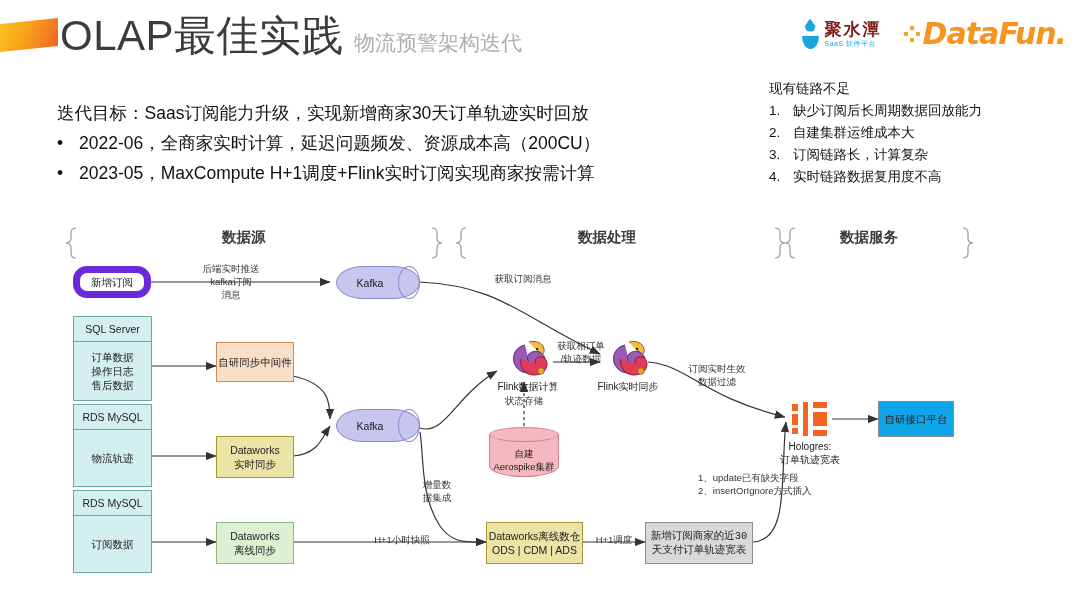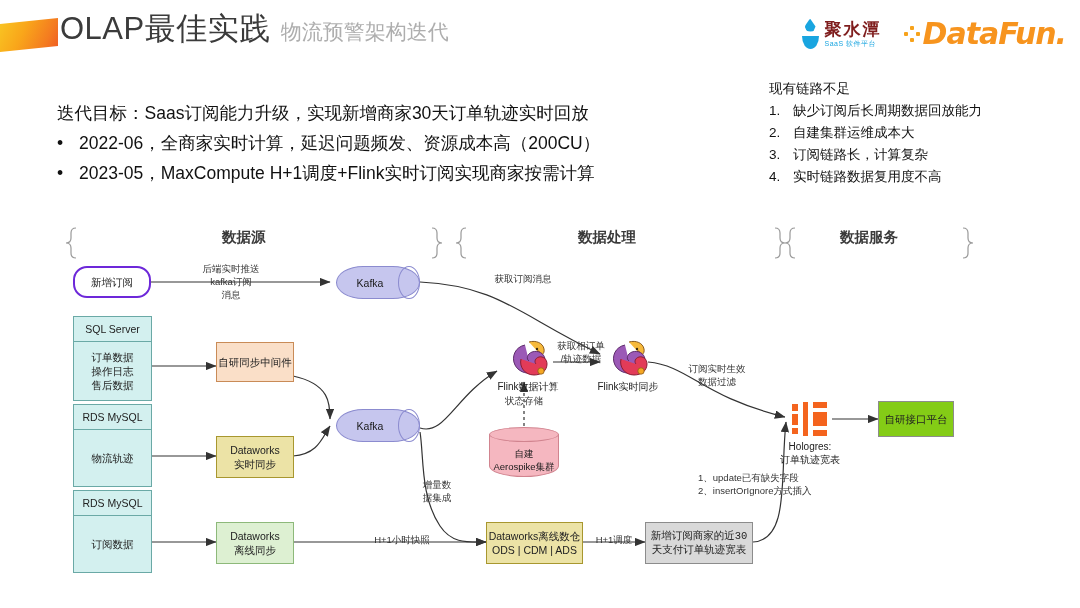--- a/index.html
+++ b/index.html
@@ -10,21 +10,21 @@
   }
   .slide{position:absolute;inset:0;}
 
   
   .corner-deco{
     position:absolute;left:0;top:18px;width:58px;height:34px;
     background:linear-gradient(115deg,#f9c623 0%,#f9a61a 40%,#f47b20 78%,#ef5a24 100%);
     clip-path:polygon(0 18%,100% 0,100% 82%,0 100%);
   }
   .title-wrap{position:absolute;left:60px;top:8px;display:flex;align-items:baseline;}
-  .title-main{font-size:31px;color:#3b3b3b;letter-spacing:.5px;font-weight:400;}
+  .title-main{font-size:42px;color:#3b3b3b;letter-spacing:.5px;font-weight:400;}
   .title-sub{font-size:21px;color:#aeaeae;margin-left:10px;font-weight:400;}
 
   .logos{position:absolute;right:14px;top:16px;display:flex;align-items:center;gap:22px;}
   .logo-jst{display:flex;align-items:center;gap:6px;}
   .jst-drop{width:17px;height:30px;position:relative;}
   .jst-drop .d1{
     position:absolute;left:3px;top:0;width:11px;height:13px;background:#19a5e0;
     border-radius:50% 50% 50% 50%/62% 62% 38% 38%;
     clip-path:polygon(50% 0,100% 62%,80% 100%,20% 100%,0 62%);
   }
@@ -56,26 +56,26 @@
   .sect{position:absolute;font-size:14.5px;font-weight:bold;color:#3a3a3a;}
 
   .node{position:absolute;box-sizing:border-box;display:flex;flex-direction:column;
         align-items:center;justify-content:center;text-align:center;
         font-size:10.5px;line-height:14px;color:#222;}
   .rect{border:1px solid #888;}
   .db-head{border:1px solid #6aa9a6;background:#d3f0ef;width:100%;box-sizing:border-box;
            padding:5px 0;font-size:10.5px;color:#222;}
   .db-body{border:1px solid #6aa9a6;border-top:none;background:#d3f0ef;width:100%;
            box-sizing:border-box;padding:8px 0;font-size:10.5px;line-height:14px;}
-  .pill{border:2px solid #6d28d9;border-radius:14px;background:#fff;}
+  .pill{border:7px solid #6d28d9;border-radius:14px;background:#fff;}
   .mid-orange{background:#fadfc8;border:1px solid #c98b57;}
   .mid-yellow{background:#ece3a6;border:1px solid #a8972f;}
   .mid-green{background:#ddf0d2;border:1px solid #8db97a;}
   .mid-grey{background:#d9d9d9;border:1px solid #8c8c8c;}
-  .mid-white{background:#84cc16;border:1px solid #8c8c8c;}
+  .mid-white{background:#0ea5e9;border:1px solid #8c8c8c;}
 
   .cyl{position:absolute;}
   .cyl-lav{background:#c6c6ee;border:1px solid #8b8bcf;}
   .cyl-pink{background:#f5b7c0;border:1px solid #d1848f;}
 
   .elabel{position:absolute;font-size:9.5px;line-height:13px;color:#333;text-align:center;}
   .nlabel{position:absolute;font-size:10px;line-height:13px;color:#222;text-align:center;}
 
   .flink{position:absolute;width:46px;height:40px;}
   .holo{position:absolute;width:42px;height:38px;}

